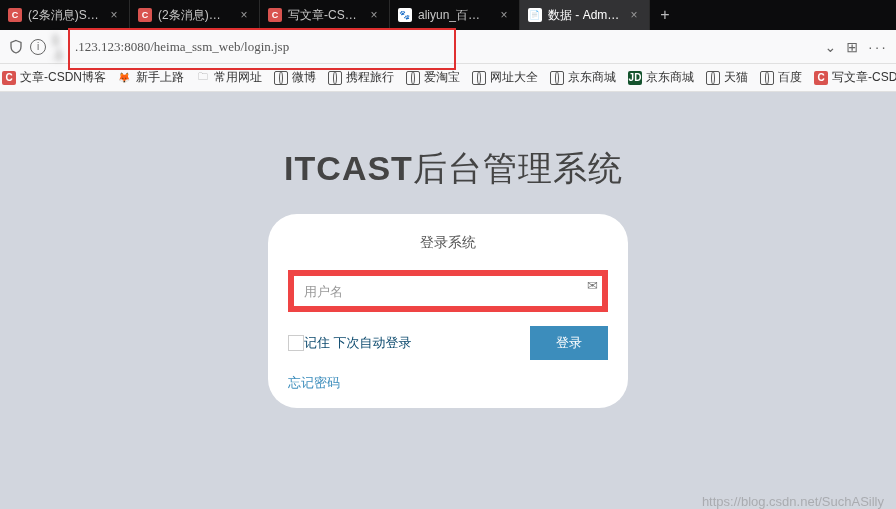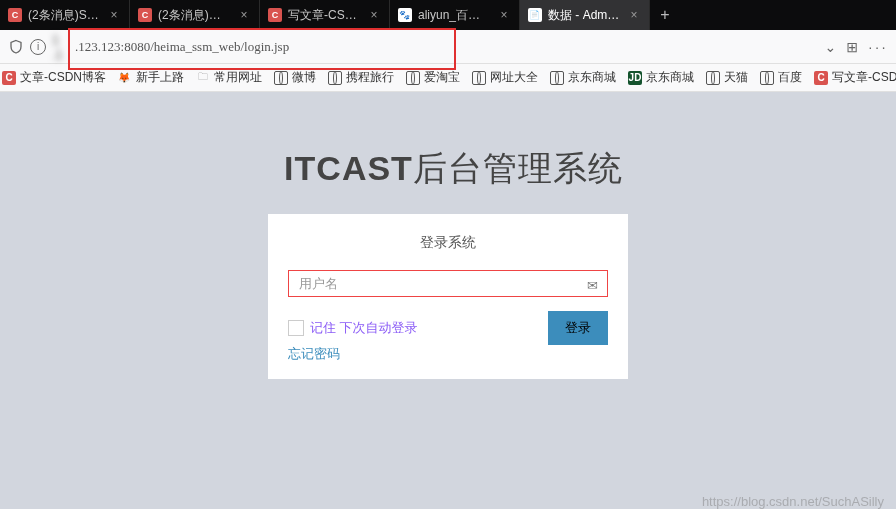--- a/index.html
+++ b/index.html
@@ -34,31 +34,31 @@
 .ic-f { color: #ff9500; font-size: 13px; }
 .ic-folder { color: #888; font-size: 12px; }
 .ic-globe { border: 1.2px solid #555; border-radius: 50%; width: 12px; height: 12px; position: relative; }
 .ic-globe::before { content: ""; position: absolute; top: -1px; left: 4px; width: 2px; height: 12px; border: 1px solid #555; border-radius: 50%; }
 .ic-jd { background: #14532d; color: #fff; font-size: 8px; font-weight: bold; }
 
 .page { position: absolute; top: 92px; left: 0; right: 0; bottom: 0; background: #d2d6de; }
 .title-big { text-align: center; margin-top: 54px; font-size: 34px; font-weight: 500; color: #444; letter-spacing: 1px; }
 .title-big b { font-weight: 700; margin-left: 11px; }
 
-.login-box { width: 360px; background: #fff; margin: 22px auto 0; padding: 20px 20px 16px; }
+.login-box { width: 360px; background: #fff; margin: 22px auto 0; padding: 20px 20px 16px; border-radius: 29px; }
 .login-msg { text-align: center; color: #555; font-size: 14px; margin-bottom: 18px; }
 .form-group { position: relative; margin-bottom: 14px; }
-.form-group input { width: 100%; height: 27px; border: 1px solid #ef4444; padding: 0 34px 0 10px; font-size: 13px; color: #555; outline: none; }
+.form-group input { width: 100%; height: 42px; border: 6px solid #ef4444; padding: 0 34px 0 10px; font-size: 13px; color: #555; outline: none; }
 .form-group input::placeholder { color: #999; }
 .fg-icon { position: absolute; right: 10px; top: 8px; color: #777; font-size: 13px; }
 .row-actions { display: flex; justify-content: space-between; align-items: center; margin-top: 4px; }
-.remember { display: flex; align-items: center; gap: 6px; font-size: 13px; color: #8b5cf6; }
+.remember { display: flex; align-items: center; font-size: 13px; color: #0c4a6e; }
 .remember .cb { width: 16px; height: 16px; border: 1px solid #ccc; }
-.btn-login { width: 60px; height: 34px; background: #3c8dbc; color: #000000; border: none; font-size: 13px; cursor: pointer; }
-.forgot { font-size: 13px; color: #3c8dbc; cursor: pointer; }
+.btn-login { width: 78px; height: 34px; background: #3c8dbc; color: #ffffff; border: none; font-size: 13px; cursor: pointer; }
+.forgot { margin-top: 14px; font-size: 13px; color: #3c8dbc; cursor: pointer; }
 
 .watermark { position: absolute; right: 12px; bottom: 0; font-size: 13px; color: rgba(120,120,120,.45); font-family: Liberation Sans, sans-serif; }
 </style>
 </head>
 <body>
 
 <div class="tab-strip">
   <div class="tab">
     <span class="favicon fav-c">C</span>
     <span class="label">(2条消息)SuchA</span>

